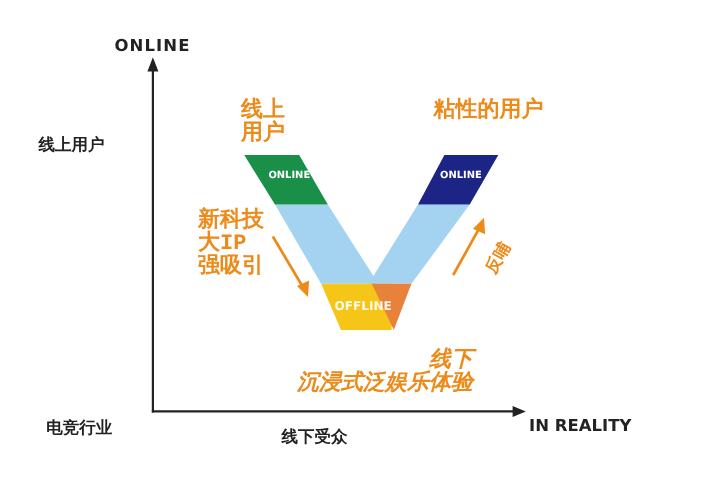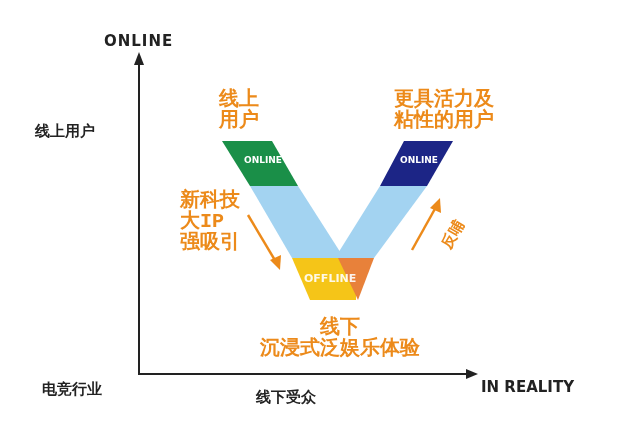--- a/index.html
+++ b/index.html
@@ -46,25 +46,24 @@
 <div class="abs axis-label" style="left:35px;top:122px;">线上用户</div>
 <div class="abs axis-label" style="left:42px;top:360px;margin-top:20px;">电竞行业</div>
 <div class="abs axis-label" style="left:481px;top:378px;">IN REALITY</div>
 <div class="abs axis-label" style="left:256px;top:388px;text-align:center;">线下受众</div>
 
 <div class="abs orange-text" style="left:219px;top:88px;">
   <div>线上</div>
   <div>用户</div>
 </div>
 <div class="abs orange-text" style="left:394px;top:88px;">
-  <div>更具活力及</div>
   <div>粘性的用户</div>
 </div>
 <div class="abs orange-text" style="left:180px;top:190px;font-family:Liberation Mono, monospace;">
   <div>新科技</div>
   <div>大IP</div>
   <div>强吸引</div>
 </div>
 <div class="abs orange-text" style="left:438px;top:224px;transform:rotate(-60deg);transform-origin:center;font-size:15px;">反哺</div>
-<div class="abs orange-text" style="left:250px;top:316px;width:180px;text-align:center;">
+<div class="abs orange-text" style="left:250px;top:316px;width:180px;text-align:right;font-style:italic;">
   <div>线下</div>
   <div>沉浸式泛娱乐体验</div>
 </div>
 
 </body></html>

